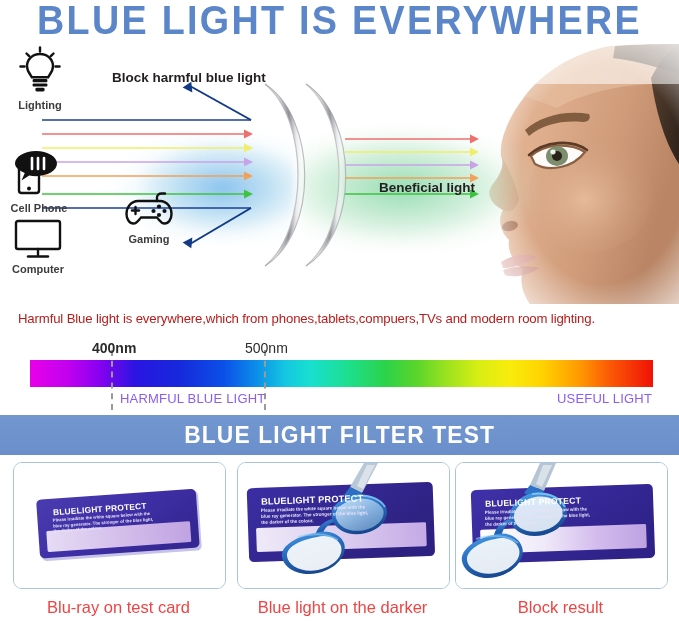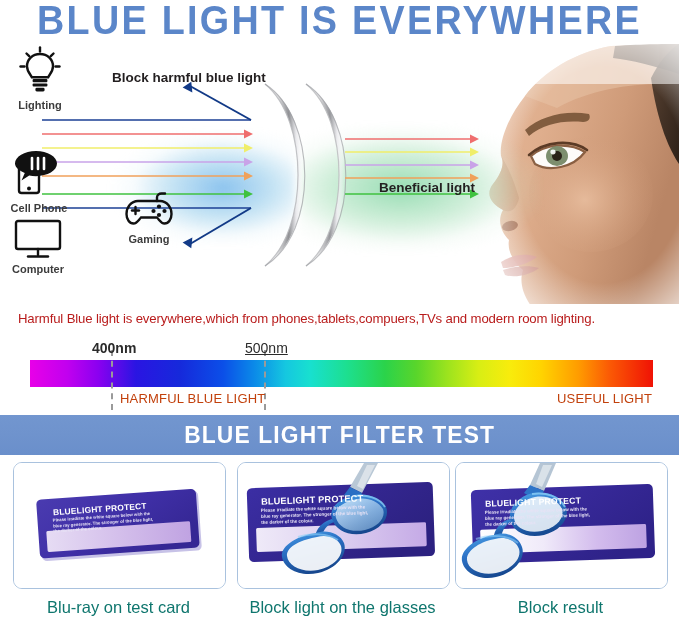--- a/index.html
+++ b/index.html
@@ -87,24 +87,24 @@
   .spec-dash{
     position:absolute;width:0;border-left:2px dashed #9a9a9a;
   }
   .spec-d1{left:111px;top:10px;height:60px;}
   .spec-d2{left:264px;top:10px;height:60px;}
   .spec-num{
     position:absolute;font-family:"Liberation Sans", sans-serif;
     font-size:14px;color:#2b2b2b;top:0px;
   }
   .spec-n1{left:92px;font-weight:bold;}
-  .spec-n2{left:245px;text-decoration:underline;}
+  .spec-n2{left:245px;}
   .spec-txt{
     position:absolute;font-family:"Liberation Sans", sans-serif;
-    font-size:13px;color:#c2410c;top:51px;letter-spacing:.2px;
+    font-size:13px;color:#8b5cf6;top:51px;letter-spacing:.2px;
   }
   .spec-harm{left:120px;}
   .spec-use{left:557px;}
 
   
   .banner{
     position:absolute;left:0;top:415px;width:679px;height:40px;
     background:linear-gradient(to bottom,#7296cf 0%,#6f93cd 48%,#6a8fcb 100%);
     display:flex;align-items:center;justify-content:center;
   }
@@ -118,21 +118,21 @@
   .panels{position:absolute;left:0;top:462px;width:679px;height:180px;}
   .panel{position:absolute;top:0;width:211px;}
   .p1{left:13px;} .p2{left:237px;} .p3{left:455px;}
   .pbox{
     position:relative;width:100%;height:125px;
     border:1px solid #a9c2de;border-radius:9px;background:#fff;overflow:hidden;
   }
   .pcap{
     margin-top:9px;text-align:center;
     font-family:"Liberation Sans", sans-serif;
-    font-size:16.5px;color:#0f766e;white-space:nowrap;
+    font-size:16.5px;color:#ef4444;white-space:nowrap;
   }
   .card-title{
     position:absolute;font-family:"Liberation Sans", sans-serif;
     font-weight:bold;color:#fff;white-space:nowrap;
   }
   .card-body{
     position:absolute;font-family:"Liberation Sans", sans-serif;
     color:#e7e2f5;line-height:1.32;
   }
 </style>
@@ -454,21 +454,21 @@
 
           <path d="M78,70 C88,66 102,70 106,80 C110,92 98,106 80,110 C62,114 46,106 44,94 C42,82 62,72 78,70 Z" fill="url(#frameB)"></path>
           <path d="M79,74 C89,71 100,75 103,83 C106,93 95,104 80,107 C64,110 50,103 49,93 C48,83 66,76 79,74 Z" fill="#fdfdfd" opacity="0.92"></path>
 
           <path d="M116,33 C128,31 142,35 147,44" fill="none" stroke="#8fd0f7" stroke-width="2" opacity="0.75"></path>
           <path d="M60,74 C72,70 90,70 100,77" fill="none" stroke="#8fd0f7" stroke-width="2" opacity="0.6"></path>
         </svg>
         <div class="card-title" style="left:23px;top:32px;font-size:9.2px;transform:rotate(-2deg);letter-spacing:.2px;">BLUELIGHT PROTECT</div>
         <div class="card-body" style="left:23px;top:43px;width:112px;font-size:4.6px;transform:rotate(-2deg);font-weight:bold;">Please  irradiate  the white square below with the blue ray generator. The stronger of the blue  light, the darker of the colour.</div>
       </div>
-      <div class="pcap">Block light on the glasses</div>
+      <div class="pcap">Blue light on the darker</div>
     </div>
 
     <div class="panel p3">
       <div class="pbox">
         <svg viewBox="0 0 211 125" width="211" height="125">
           <defs>
             <linearGradient id="cardBlue3" x1="0" y1="0" x2="1" y2="0.6">
               <stop offset="0%" stop-color="#3f31a8"></stop>
               <stop offset="55%" stop-color="#362897"></stop>
               <stop offset="100%" stop-color="#2e2288"></stop>

